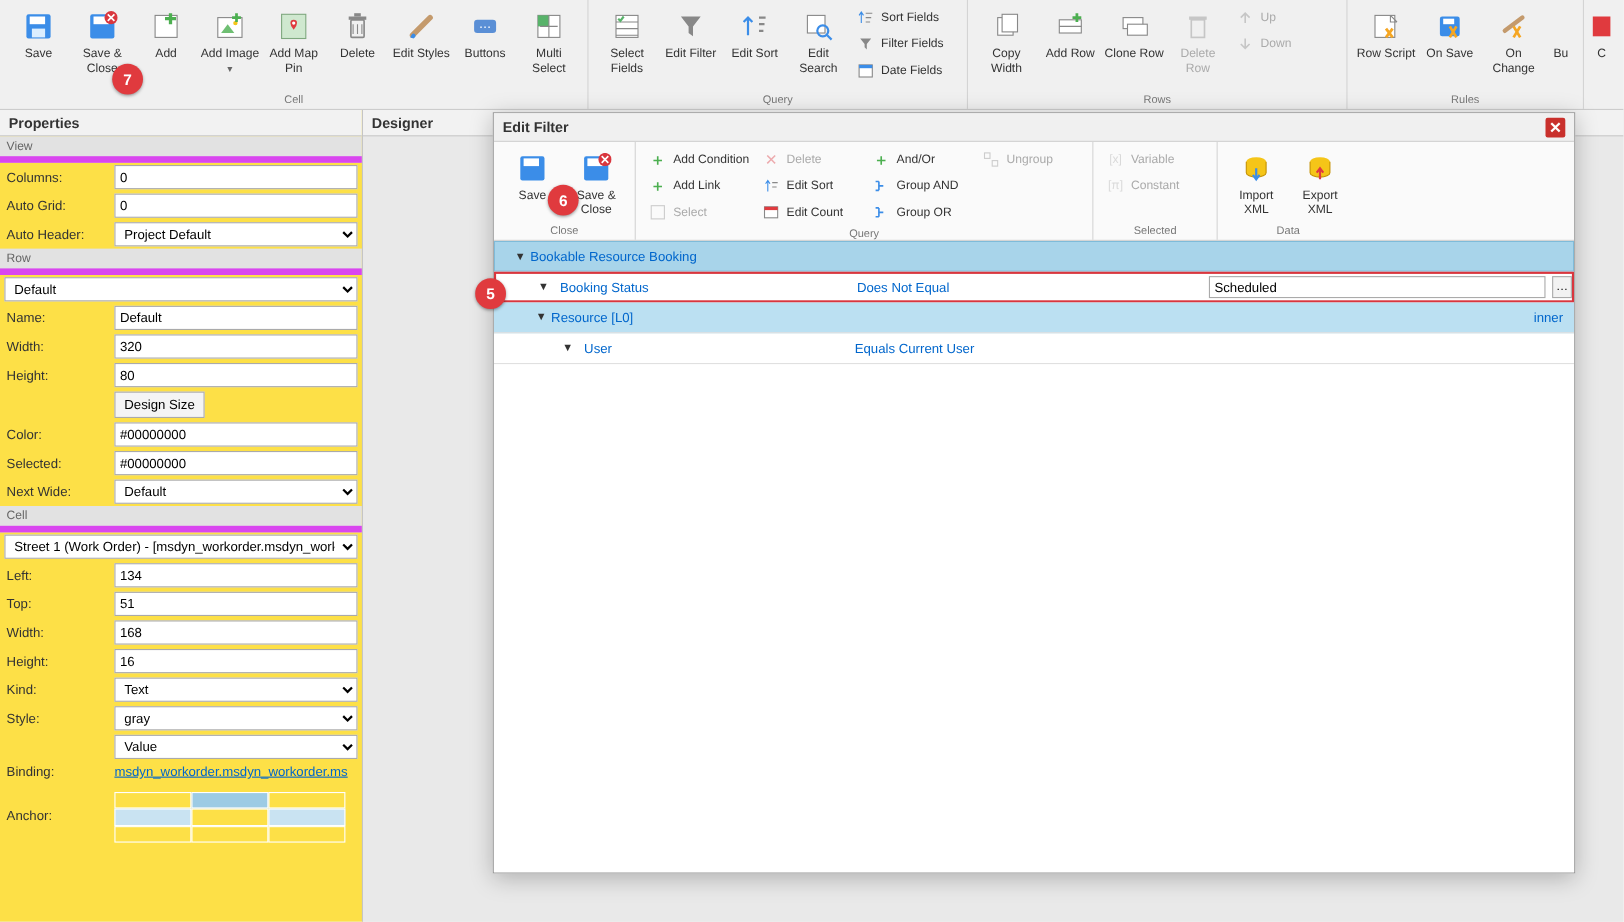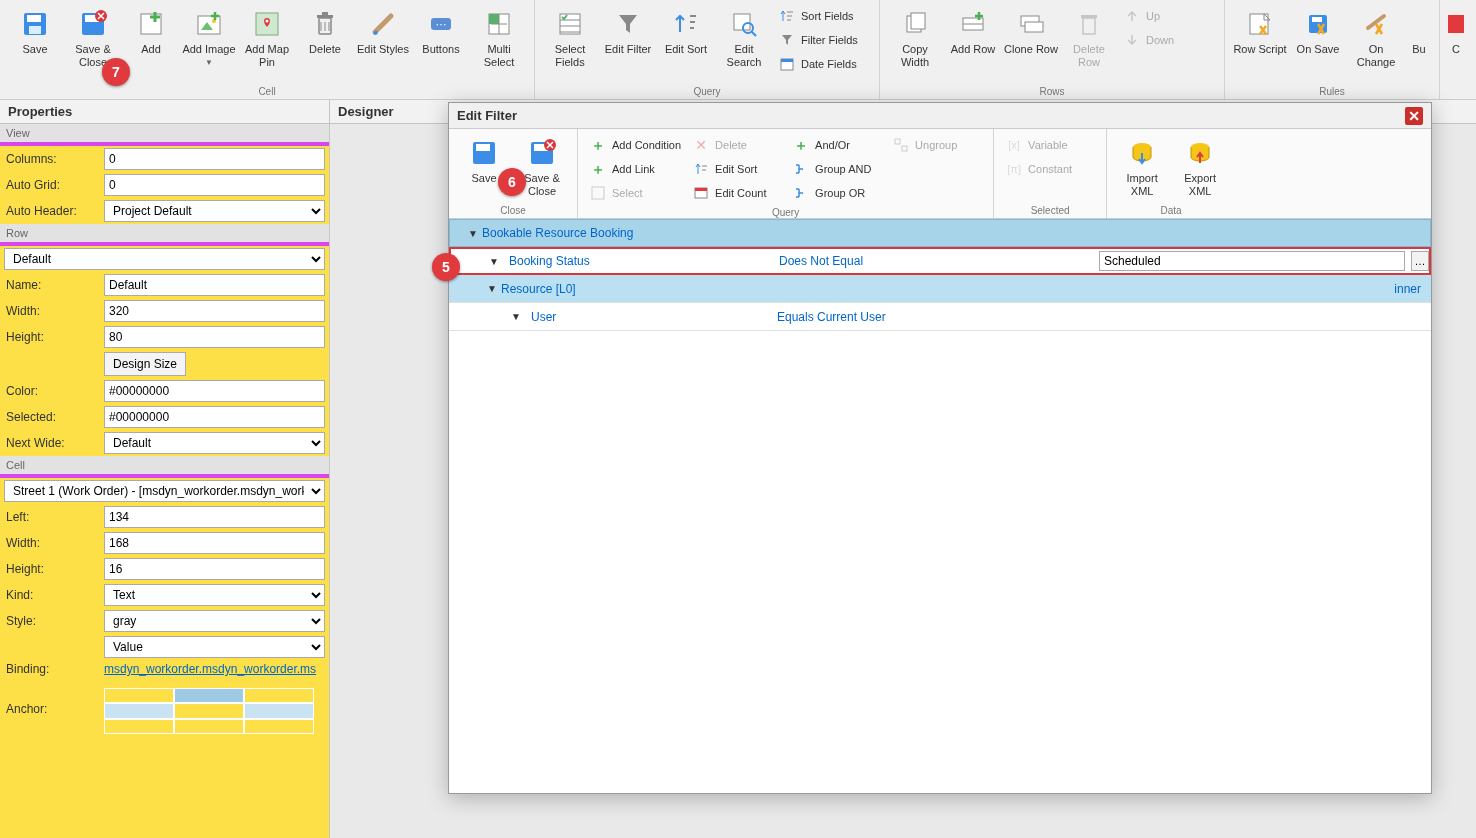--- a/index.html
+++ b/index.html
@@ -17,21 +17,21 @@
 .rbtn.small .lbl { white-space: nowrap; }
 .rbtn.disabled { color: #aaa; }
 .vstack { display: flex; flex-direction: column; }
 
 
 .panels { display: flex; height: calc(100% - 100px); }
 .properties { width: 330px; border-right: 1px solid #c5c5c5; background: #fde047; overflow: hidden; }
 .designer { flex: 1; background: #e9e9e9; }
 
 .panel-header { background: #f2f2f2; border-bottom: 1px solid #c5c5c5; padding: 4px 8px; font-size: 13px; color: #333; font-weight: 600; }
-.section-header { background: #e2e2e2; padding: 3px 6px; font-size: 11px; color: #666; border-bottom: 4px solid #d946ef; }
+.section-header { background: #e2e2e2; padding: 3px 6px; font-size: 11px; color: #666; border-bottom: 6px solid #d946ef; }
 .prop-row { display: flex; align-items: center; padding: 2px 4px; }
 .prop-row label { flex: 0 0 100px; padding-left: 2px; font-size: 12px; color: #333; }
 .prop-row .ctrl { flex: 1; }
 .prop-row input[type=text], .prop-row select { width: 100%; height: 22px; border: 1px solid #aaa; background: #fff; padding: 0 4px; font-size: 12px; }
 .prop-row select.full { width: 100%; }
 .btn-small { border: 1px solid #aaa; background: #f4f4f4; height: 24px; padding: 0 8px; font-size: 12px; cursor: pointer; }
 .link-ctrl { color: #0066cc; text-decoration: underline; cursor: pointer; font-size: 12px; }
 
 .anchor-grid { width: 210px; height: 46px; display: grid; grid-template-columns: repeat(3,1fr); grid-template-rows: repeat(3,1fr); }
 .anchor-grid .ac { border:1px solid #fff; }
@@ -398,20 +398,24 @@
         <div class="ctrl"><select><option>Default</option></select></div>
       </div>
 
     <div class="section-header">Cell</div>
     <div class="prop-row">
         <div class="ctrl" style="flex:1"><select class="full"><option>Street 1 (Work Order) - [msdyn_workorder.msdyn_workorde</option></select></div>
       </div>
     <div class="prop-row">
         <label>Left:</label>
         <div class="ctrl"><input type="text" value="134" style=""></div>
+      </div>
+    <div class="prop-row">
+        <label>Top:</label>
+        <div class="ctrl"><input type="text" value="51" style=""></div>
       </div>
     <div class="prop-row">
         <label>Width:</label>
         <div class="ctrl"><input type="text" value="168" style=""></div>
       </div>
     <div class="prop-row">
         <label>Height:</label>
         <div class="ctrl"><input type="text" value="16" style=""></div>
       </div>
     <div class="prop-row">

